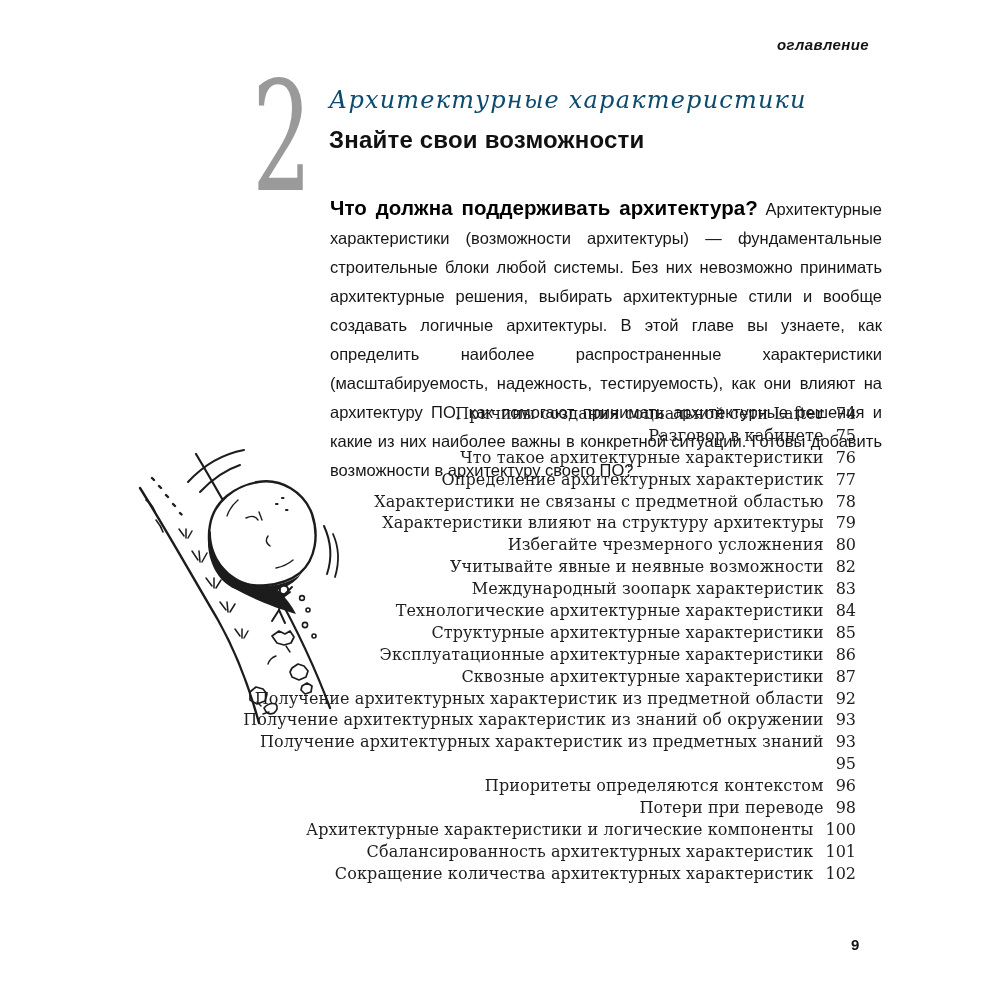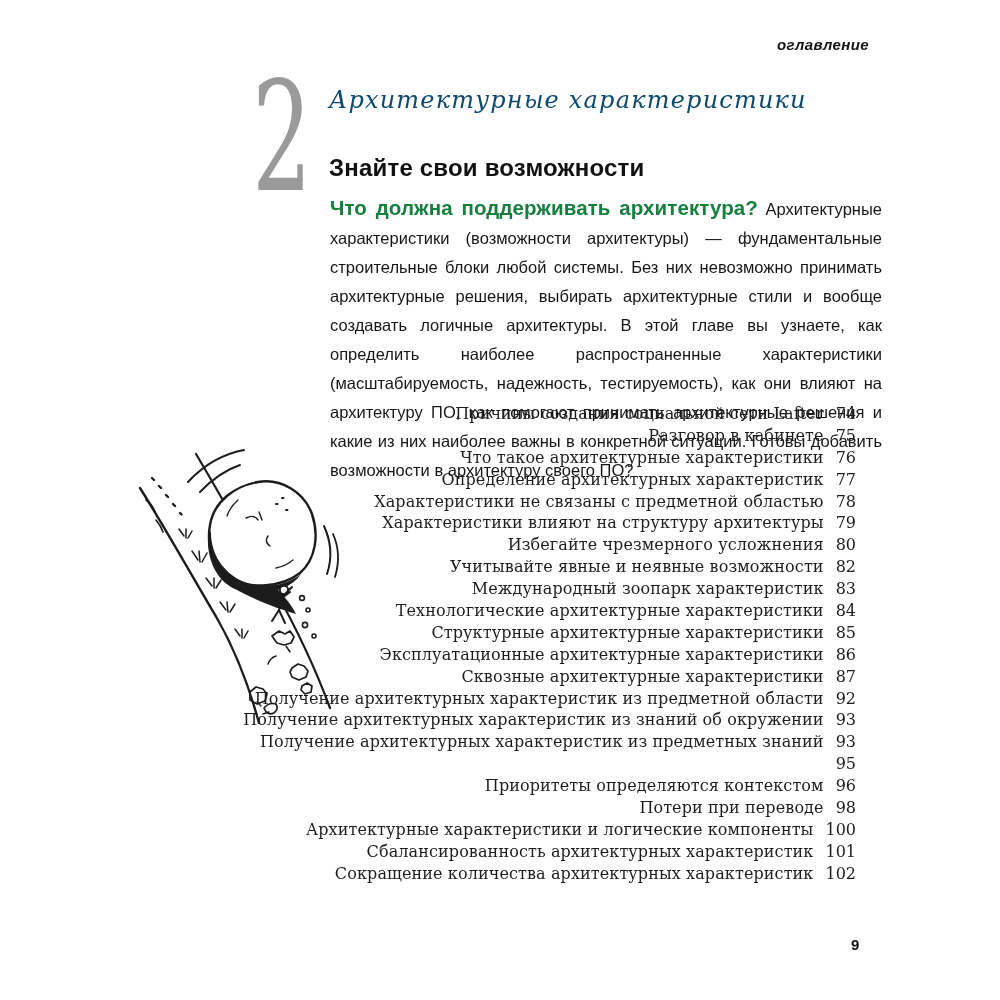--- a/index.html
+++ b/index.html
@@ -32,30 +32,29 @@
     position:absolute;left:329px;top:86px;
     font-family:"DejaVu Serif", serif;
     font-style:italic;
     font-size:24px;letter-spacing:1.2px;color:#0c4a6e;
   }
 
   .chapter-title{
     position:absolute;left:329px;top:126px;
     font-size:24px;font-weight:bold;color:#111;
     letter-spacing:.2px;
-    margin-top:28px;
   }
 
   
   .intro{
     position:absolute;left:330px;top:176px;width:552px;
     font-size:16.5px;line-height:29px;text-align:justify;color:#161616;
   }
   .intro .lead-in{
-    font-size:20.5px;font-weight:bold;letter-spacing:.1px;color:#15803d;
+    font-size:20.5px;font-weight:bold;letter-spacing:.1px;color:#000000;
   }
 
   
   .toc{
     position:absolute;left:364px;top:404px;width:492px;
     font-family:"DejaVu Serif", serif;
     font-size:16px;color:#1d1d1d;
   }
   .toc-row{
     display:flex;justify-content:flex-end;align-items:baseline;

